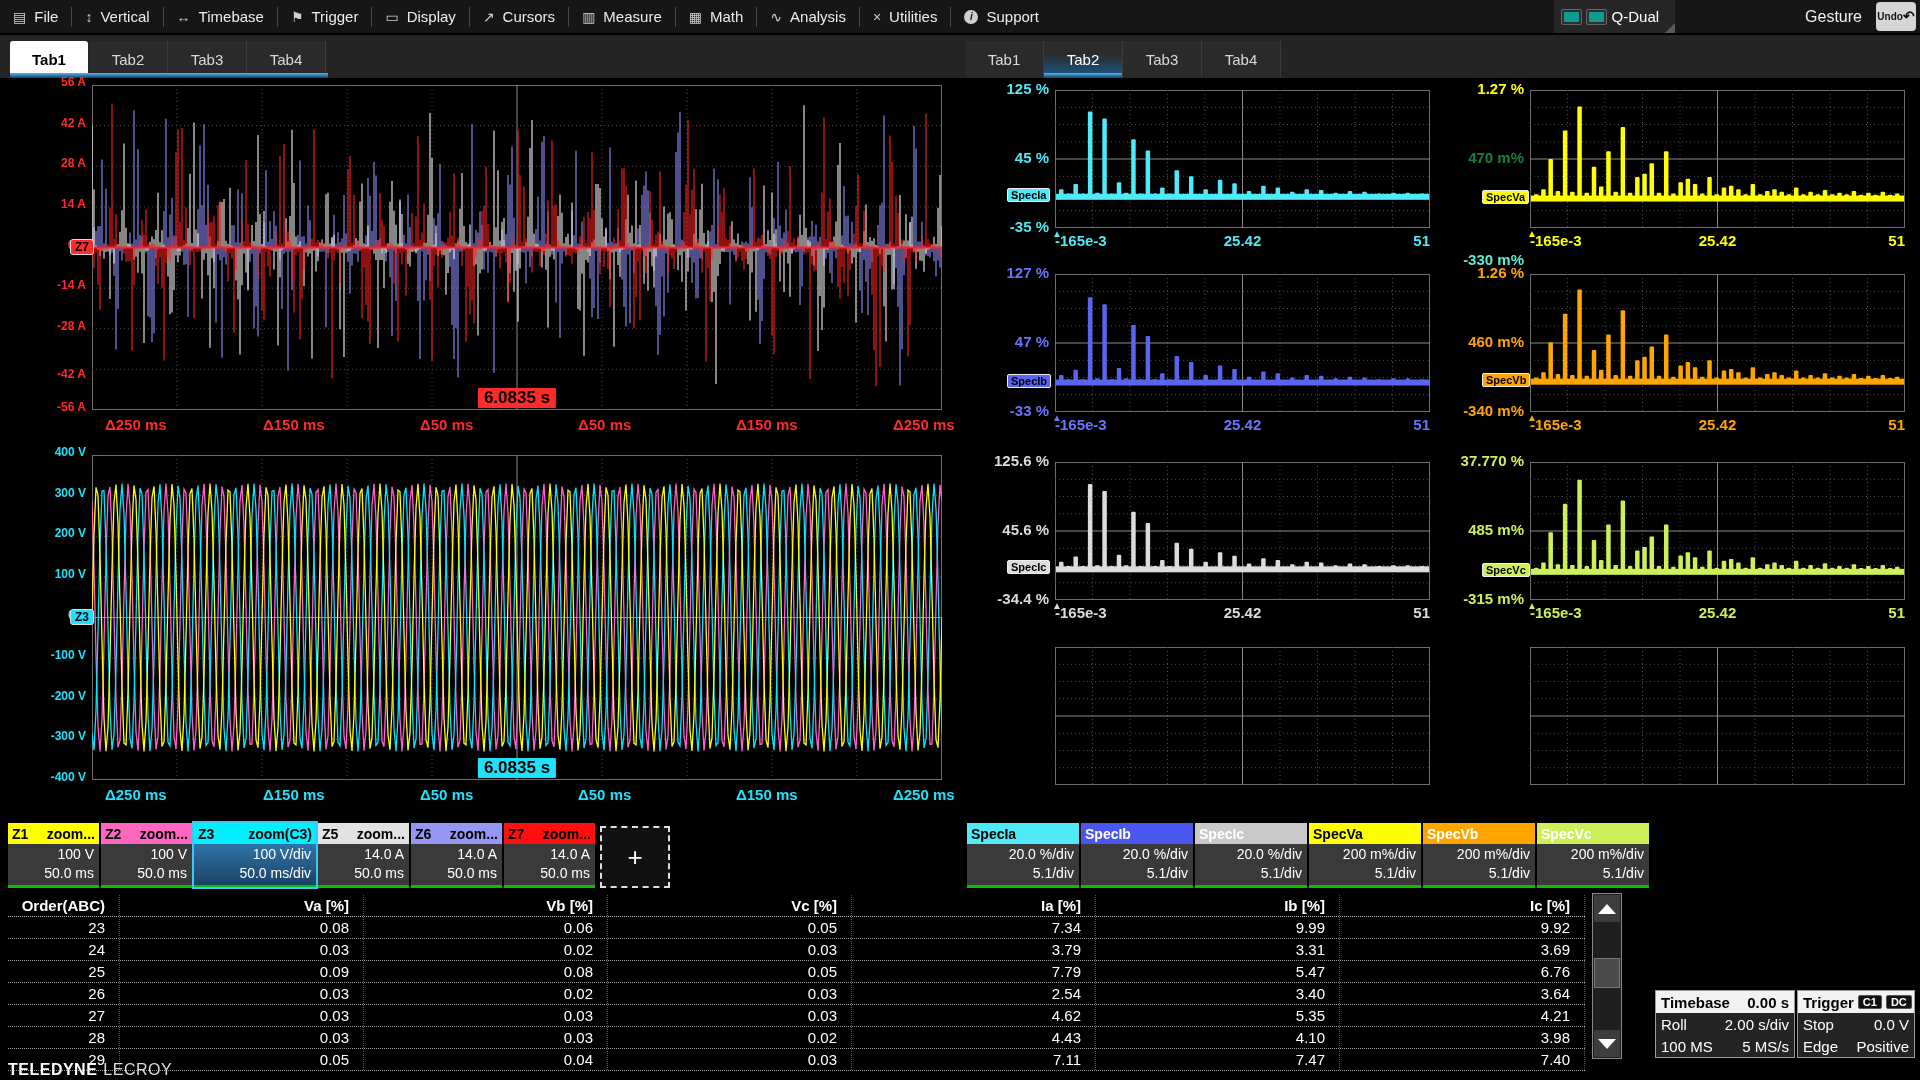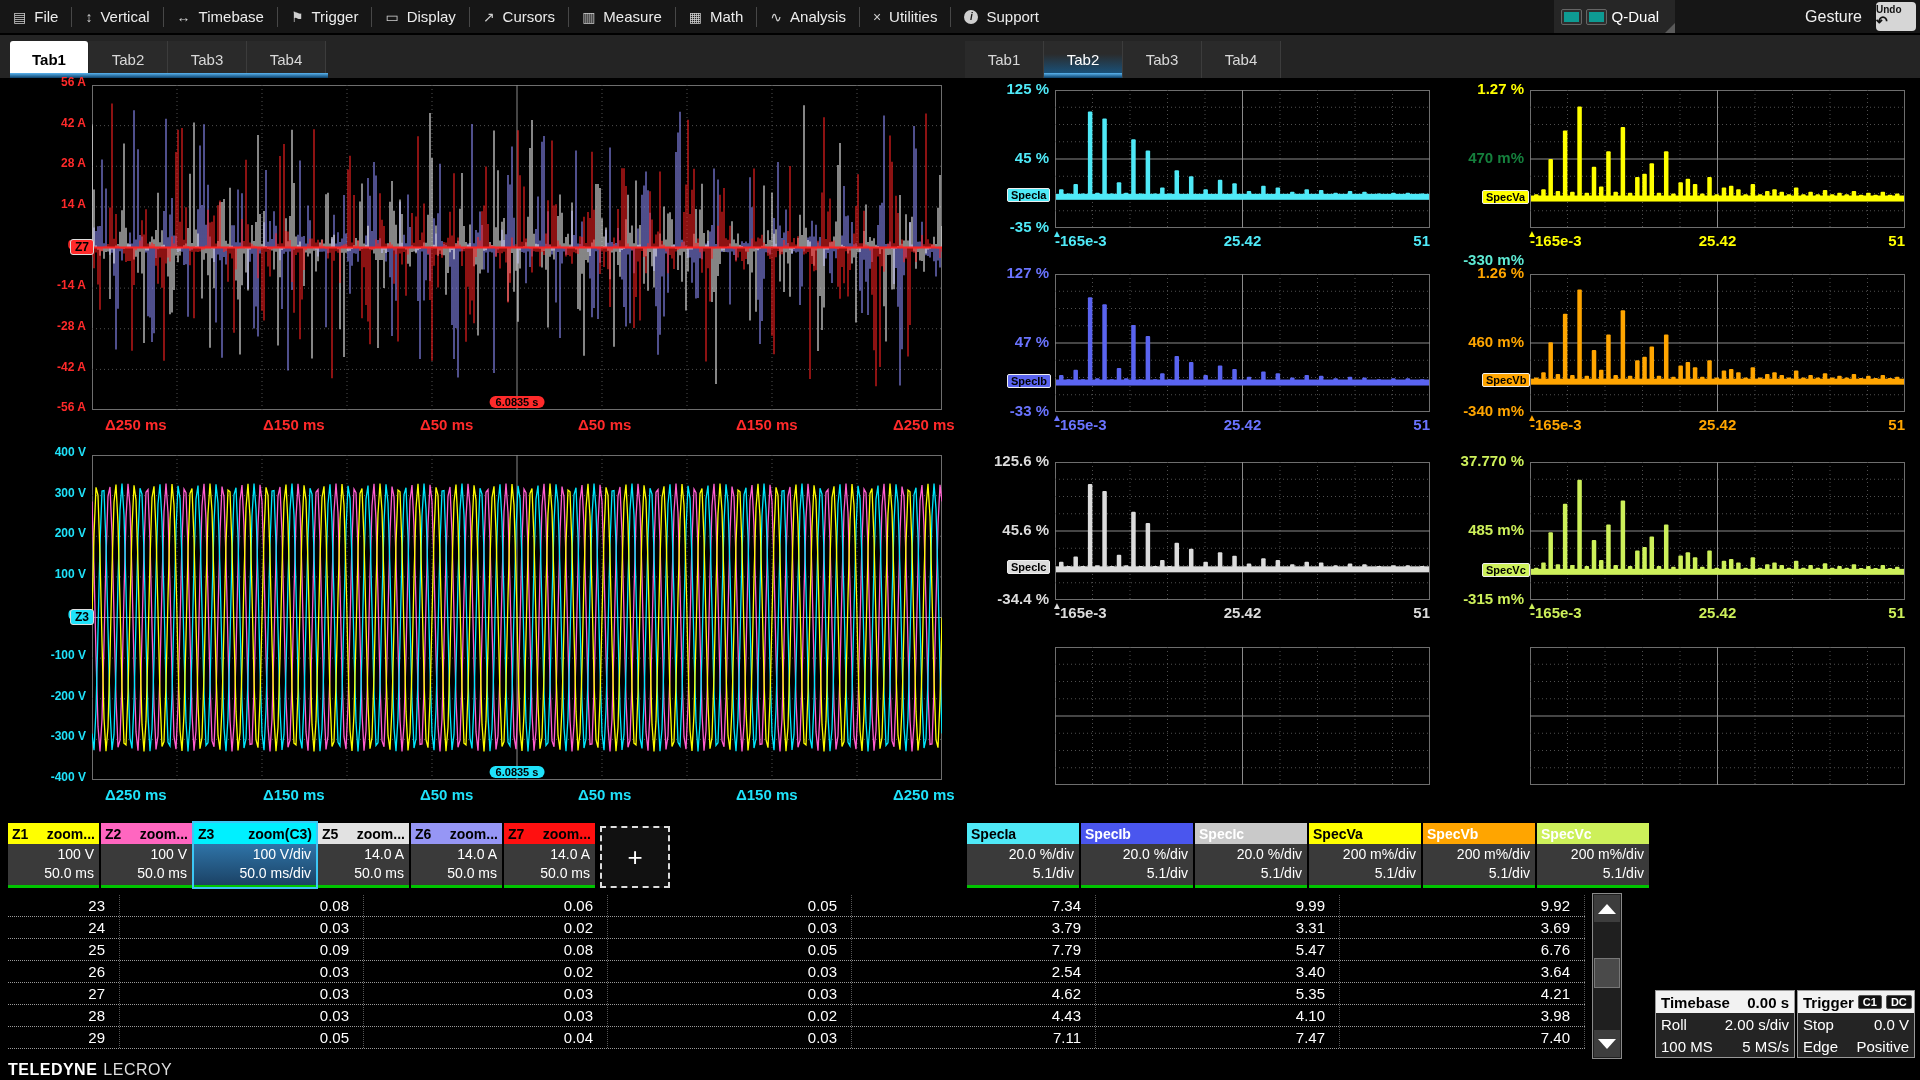--- a/index.html
+++ b/index.html
@@ -16,40 +16,40 @@
             border-radius:50%;background:#cfcfcf;color:#161616;font-size:10px;font-weight:bold;font-style:italic;}
   #menu-right{position:absolute;right:0;top:0;height:33px;display:flex;align-items:center;}
   #qdual{position:relative;display:flex;align-items:center;gap:6px;background:#262626;height:33px;
          padding:0 16px 0 8px;color:#fff;font-size:15px;}
   #qdual:after{content:"";position:absolute;right:0;bottom:0;width:0;height:0;
                border-left:10px solid transparent;border-bottom:10px solid #5a5a5a;}
   .screen-ico{width:19px;height:14px;background:#0e9b93;border:2px solid #2e2e2e;outline:1px solid #666;
               box-sizing:border-box;display:inline-block;border-radius:1px;}
   #gesture{color:#f0f0f0;font-size:16px;margin:0 14px 0 130px;}
   #undo-btn{width:40px;height:29px;margin-right:4px;background:#d6d6d6;border-radius:4px;
-            display:flex;flex-direction:column;justify-content:center;
+            display:flex;flex-direction:row;align-items:center;justify-content:center;
             color:#111;font-size:10px;font-weight:bold;line-height:1;}
   #undo-btn .u-arrow{font-size:14px;line-height:1;margin-top:-1px;}
   
   #tabstrip{position:absolute;left:0;top:35px;width:1920px;height:43px;background:#242424;}
   .tabgroup{position:absolute;bottom:0;height:44px;}
   .tab{position:absolute;bottom:0;height:37px;width:78px;text-align:center;line-height:37px;
        font-size:15px;color:#d8d8d8;border-right:1px solid #3c3c3c;background:#2a2a2a;}
   .tab.active-white{background:#fff;color:#000;border-radius:3px 3px 0 0;font-weight:bold;border-right:none;}
   .tab.active-blue{background:linear-gradient(#2b2b2b 35%,#155a8c 100%);color:#fff;}
   .group-underline{position:absolute;bottom:0;height:5px;background:linear-gradient(#5ab4ef,#0b3f68);}
   
   .plot-wrap{position:absolute;background:#000;}
   .ylab-col{position:absolute;text-align:right;font-weight:bold;font-size:12px;}
   .ylab-col span{position:absolute;right:0;white-space:nowrap;}
   .red{color:#ff2a2a;} .cyan{color:#1fe2fa;}
   .time-row{position:absolute;font-weight:bold;font-size:15px;}
   .time-row span{position:absolute;white-space:nowrap;}
   .time-badge{position:absolute;left:50%;transform:translateX(-50%);bottom:2px;
-              font-size:11px;font-weight:bold;color:#000;padding:0 6px;border-radius:6px;}
+              font-size:17px;font-weight:bold;color:#000;padding:0 6px;border-radius:1px;}
   .zero-badge{position:absolute;font-size:12px;font-weight:bold;color:#000;padding:0 4px;
               border-radius:3px;border:1px solid #ddd;}
   
   .spec-lab{position:absolute;width:66px;text-align:right;font-weight:bold;font-size:15px;white-space:nowrap;}
   .spec-badge{position:absolute;font-size:11px;font-weight:bold;color:#000;padding:0 3px;
               border:1px solid #eee;border-radius:2px;white-space:nowrap;}
   .spec-tri{position:absolute;font-size:10px;line-height:1;}
   .spec-xrow{position:absolute;font-weight:bold;font-size:15px;height:18px;}
   .spec-xrow .xl{position:absolute;left:0;} .spec-xrow .xc{position:absolute;left:50%;transform:translateX(-50%);}
   .spec-xrow .xr{position:absolute;right:0;}
@@ -179,21 +179,21 @@
 
   <div id="scope-area">
       <div class="ylab-col red" style="left: 8px; top: 85px; width: 78px; height: 325px;">
         <span style="top: -10px;">56 A</span>
         <span style="top: 30.625px;">42 A</span>
         <span style="top: 71.25px;">28 A</span>
         <span style="top: 111.875px;">14 A</span>
         <span style="top: 152.5px;">0 A</span>
         <span style="top: 193.125px;">-14 A</span>
         <span style="top: 233.75px;">-28 A</span>
-        <span style="top: 275px;">-42 A</span>
+        <span style="top: 282px;">-42 A</span>
         <span style="top: 315px; margin-left: 40px;">-56 A</span>
       </div>
       <div class="plot-wrap" style="left: 92px; top: 85px; width: 850px; height: 325px;"><svg width="850" height="325">
           <rect x="0.5" y="0.5" width="849" height="324" fill="none" stroke="#6e6e6e"></rect>
           <line x1="85" y1="0" x2="85" y2="325" stroke="#4f4f4f" stroke-dasharray="1,3"></line>
           <line x1="170" y1="0" x2="170" y2="325" stroke="#4f4f4f" stroke-dasharray="1,3"></line>
           <line x1="255" y1="0" x2="255" y2="325" stroke="#4f4f4f" stroke-dasharray="1,3"></line>
           <line x1="340" y1="0" x2="340" y2="325" stroke="#4f4f4f" stroke-dasharray="1,3"></line>
           <line x1="425" y1="0" x2="425" y2="325" stroke="#8a8a8a" stroke-dasharray="none"></line>
           <line x1="510" y1="0" x2="510" y2="325" stroke="#4f4f4f" stroke-dasharray="1,3"></line>
@@ -914,20 +914,29 @@
         <div class="desc-body">
           <div>200 m%/div</div>
           <div>5.1/div</div>
         </div>
         <div class="desc-green"></div>
       </div>
     </div>
   <div id="add-btn">+</div>
 
   <div id="htable">
+      <div class="trow head">
+        <div class="tcell" style="width: 112px;">Order(ABC)</div>
+        <div class="tcell" style="width: 244px;">Va [%]</div>
+        <div class="tcell" style="width: 244px;">Vb [%]</div>
+        <div class="tcell" style="width: 244px;">Vc [%]</div>
+        <div class="tcell" style="width: 244px;">Ia [%]</div>
+        <div class="tcell" style="width: 244px;">Ib [%]</div>
+        <div class="tcell" style="width: 245px;">Ic [%]</div>
+      </div>
       <div class="trow">
         <div class="tcell" style="width: 112px;">23</div>
         <div class="tcell" style="width: 244px;">0.08</div>
         <div class="tcell" style="width: 244px;">0.06</div>
         <div class="tcell" style="width: 244px;">0.05</div>
         <div class="tcell" style="width: 244px;">7.34</div>
         <div class="tcell" style="width: 244px;">9.99</div>
         <div class="tcell" style="width: 245px;">9.92</div>
       </div>
       <div class="trow">

